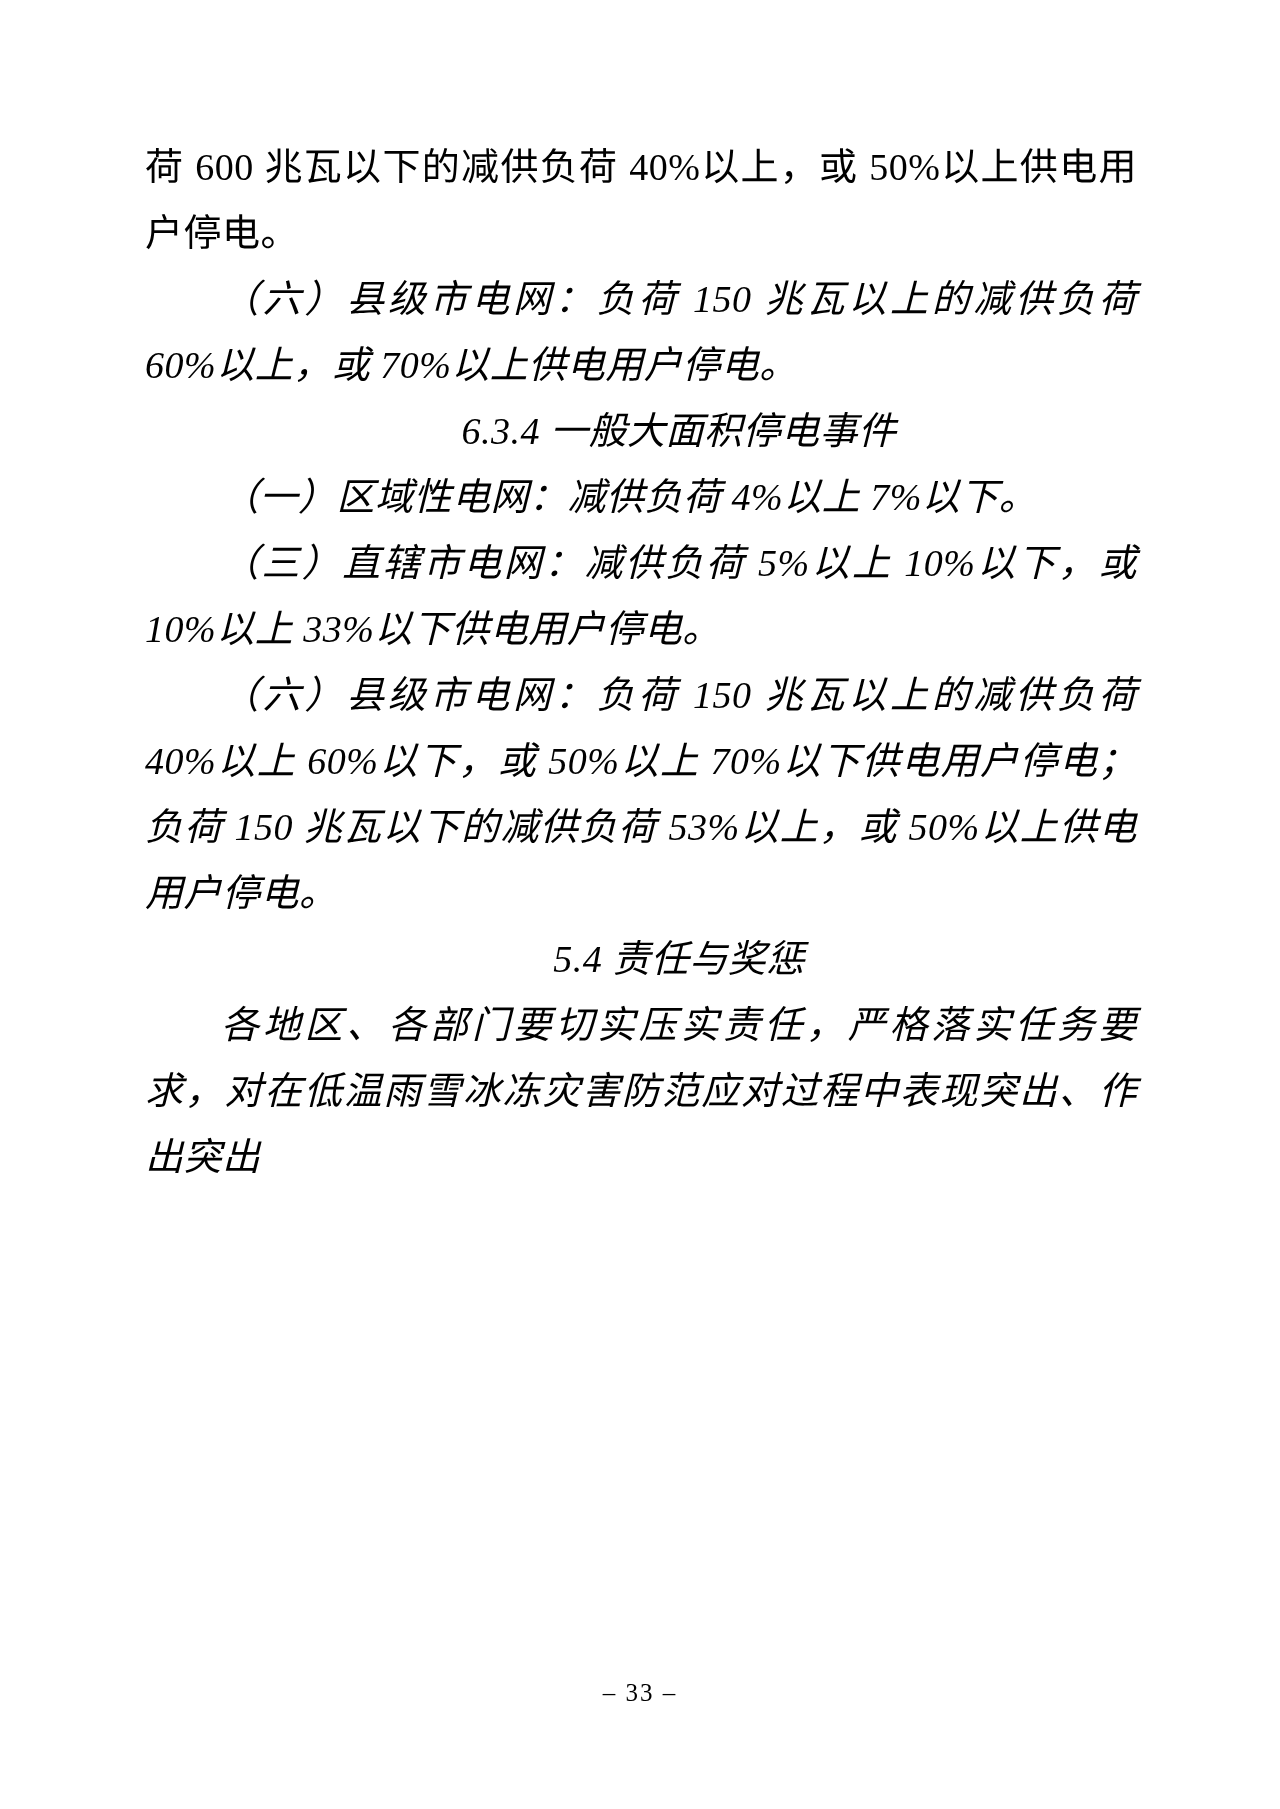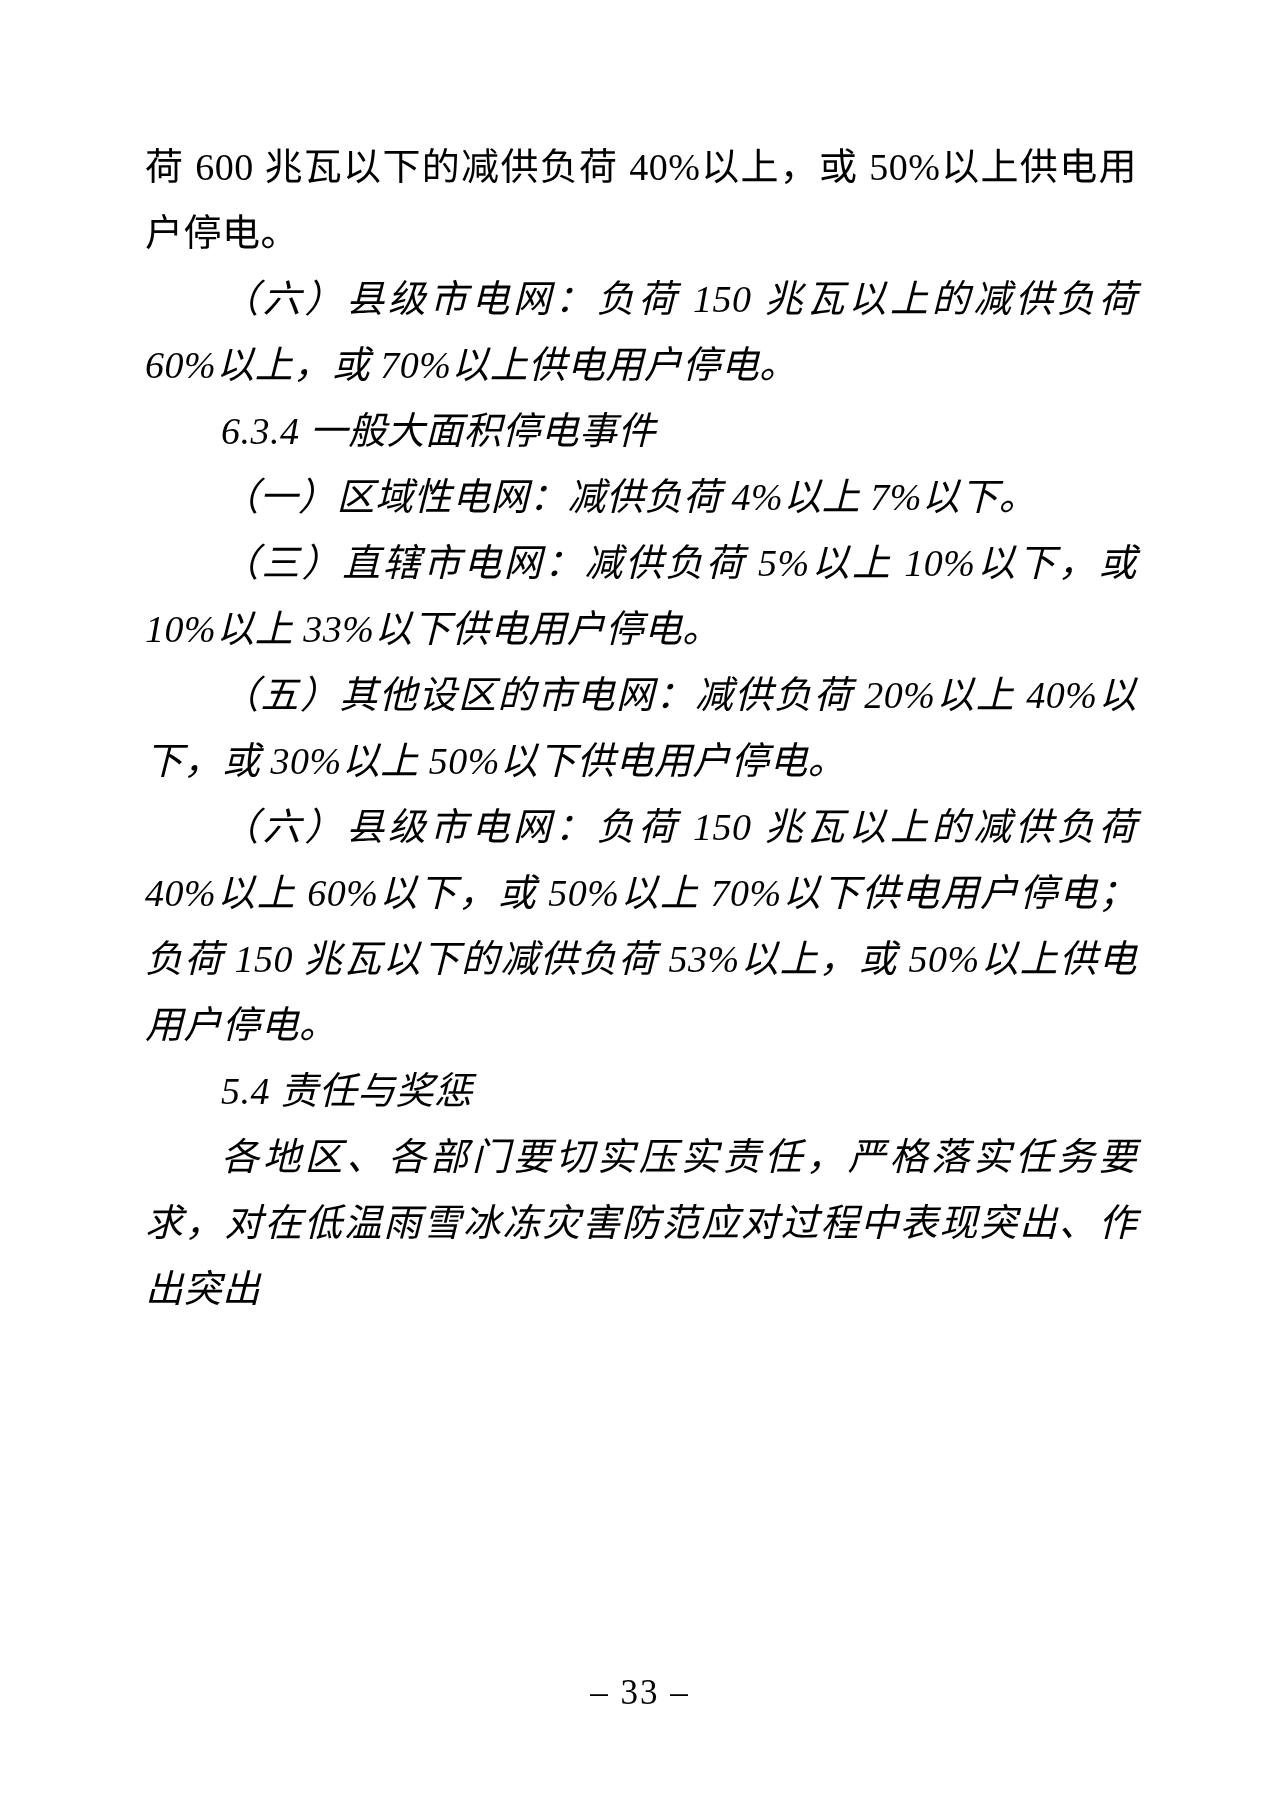--- a/index.html
+++ b/index.html
@@ -28,42 +28,41 @@
   }
   .content p {
     margin: 0;
     text-align: justify;
   }
   .content p.indent {
     text-indent: 2em;
     font-style: italic;
   }
   .content p.heading {
-    text-align: left;
+    text-align: center;
   }
   .footer {
     position: absolute;
     left: 0;
     right: 0;
     top: 1672px;
     text-align: center;
-    font-size: 35px;
+    font-size: 25px;
     line-height: 34px;
     letter-spacing: 2px;
   }
 </style>
 </head>
 <body>
 
 <div class="page">
   <div class="content">
       <p class="body">荷 600 兆瓦以下的减供负荷 40%以上，或 50%以上供电用户停电。</p>
       <p class="body indent">（六）县级市电网：负荷 150 兆瓦以上的减供负荷 60%以上，或 70%以上供电用户停电。</p>
       <p class="heading indent">6.3.4 一般大面积停电事件</p>
       <p class="body indent">（一）区域性电网：减供负荷 4%以上 7%以下。</p>
       <p class="body indent">（三）直辖市电网：减供负荷 5%以上 10%以下，或 10%以上 33%以下供电用户停电。</p>
-      <p class="body indent">（五）其他设区的市电网：减供负荷 20%以上 40%以下，或 30%以上 50%以下供电用户停电。</p>
       <p class="body indent">（六）县级市电网：负荷 150 兆瓦以上的减供负荷 40%以上 60%以下，或 50%以上 70%以下供电用户停电；负荷 150 兆瓦以下的减供负荷 53%以上，或 50%以上供电用户停电。</p>
       <p class="heading indent">5.4 责任与奖惩</p>
       <p class="body indent">各地区、各部门要切实压实责任，严格落实任务要求，对在低温雨雪冰冻灾害防范应对过程中表现突出、作出突出</p>
     </div>
   <div class="footer">– 33 –</div>
 </div>
 
 </body></html>

